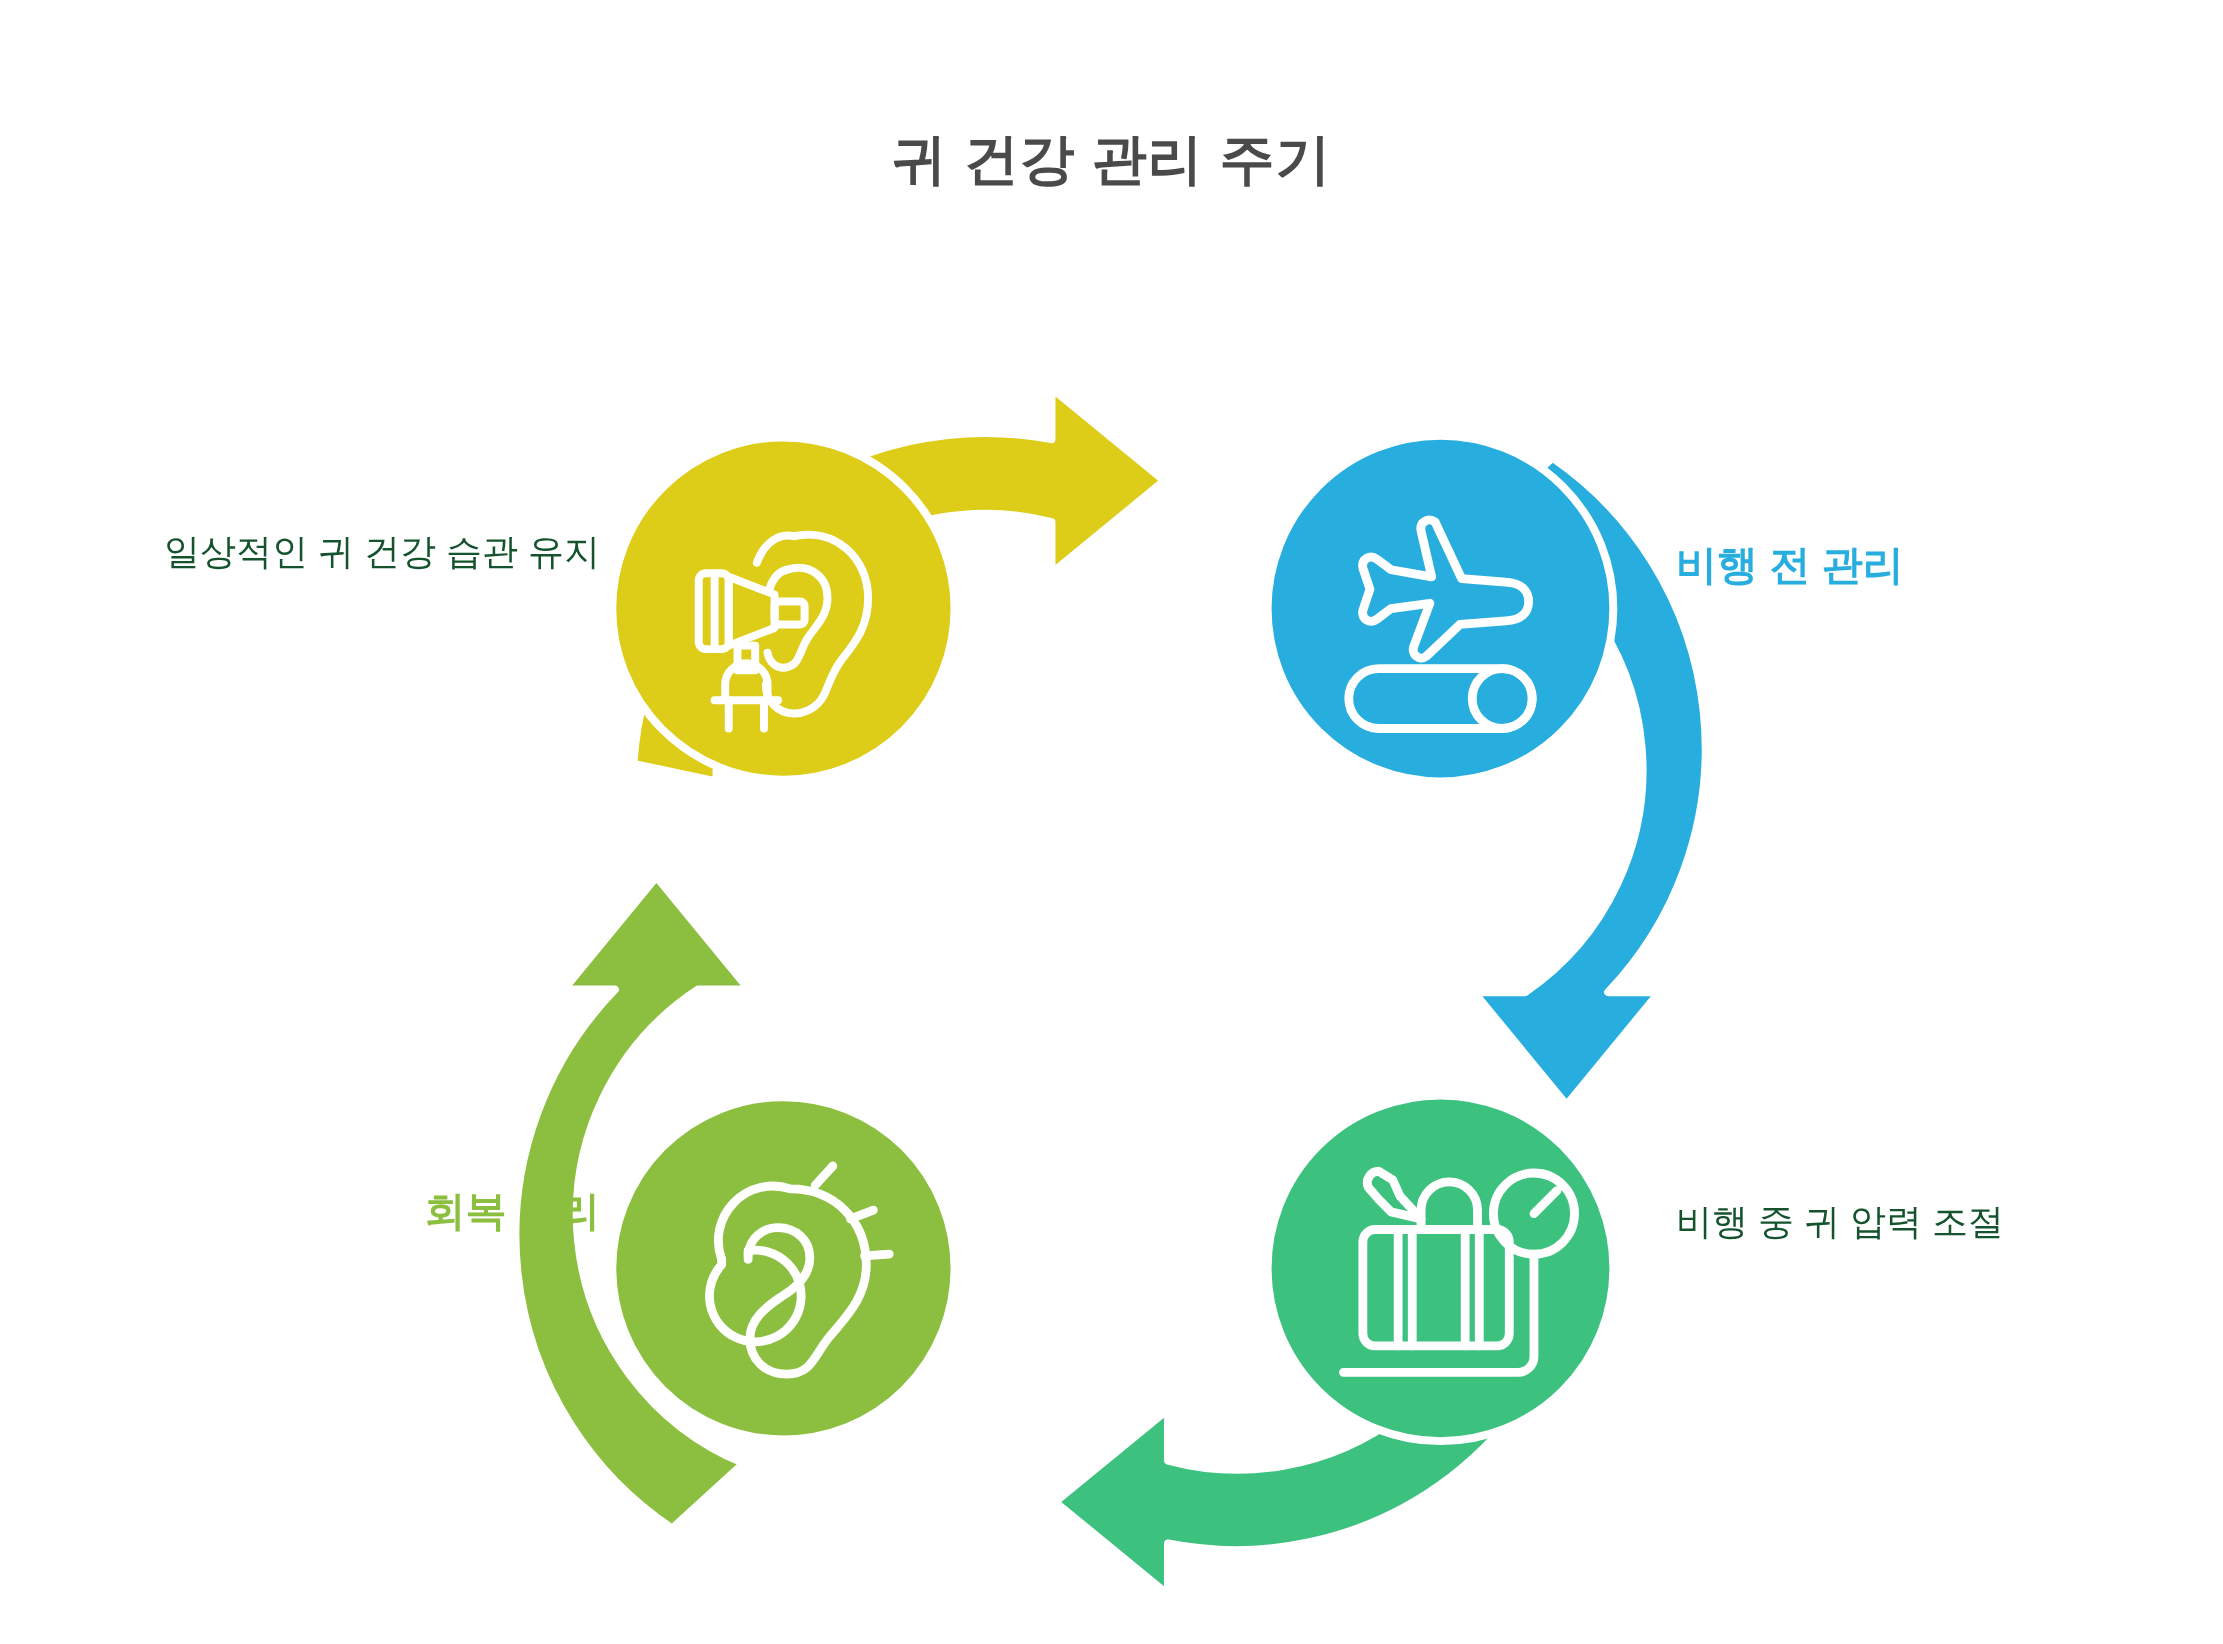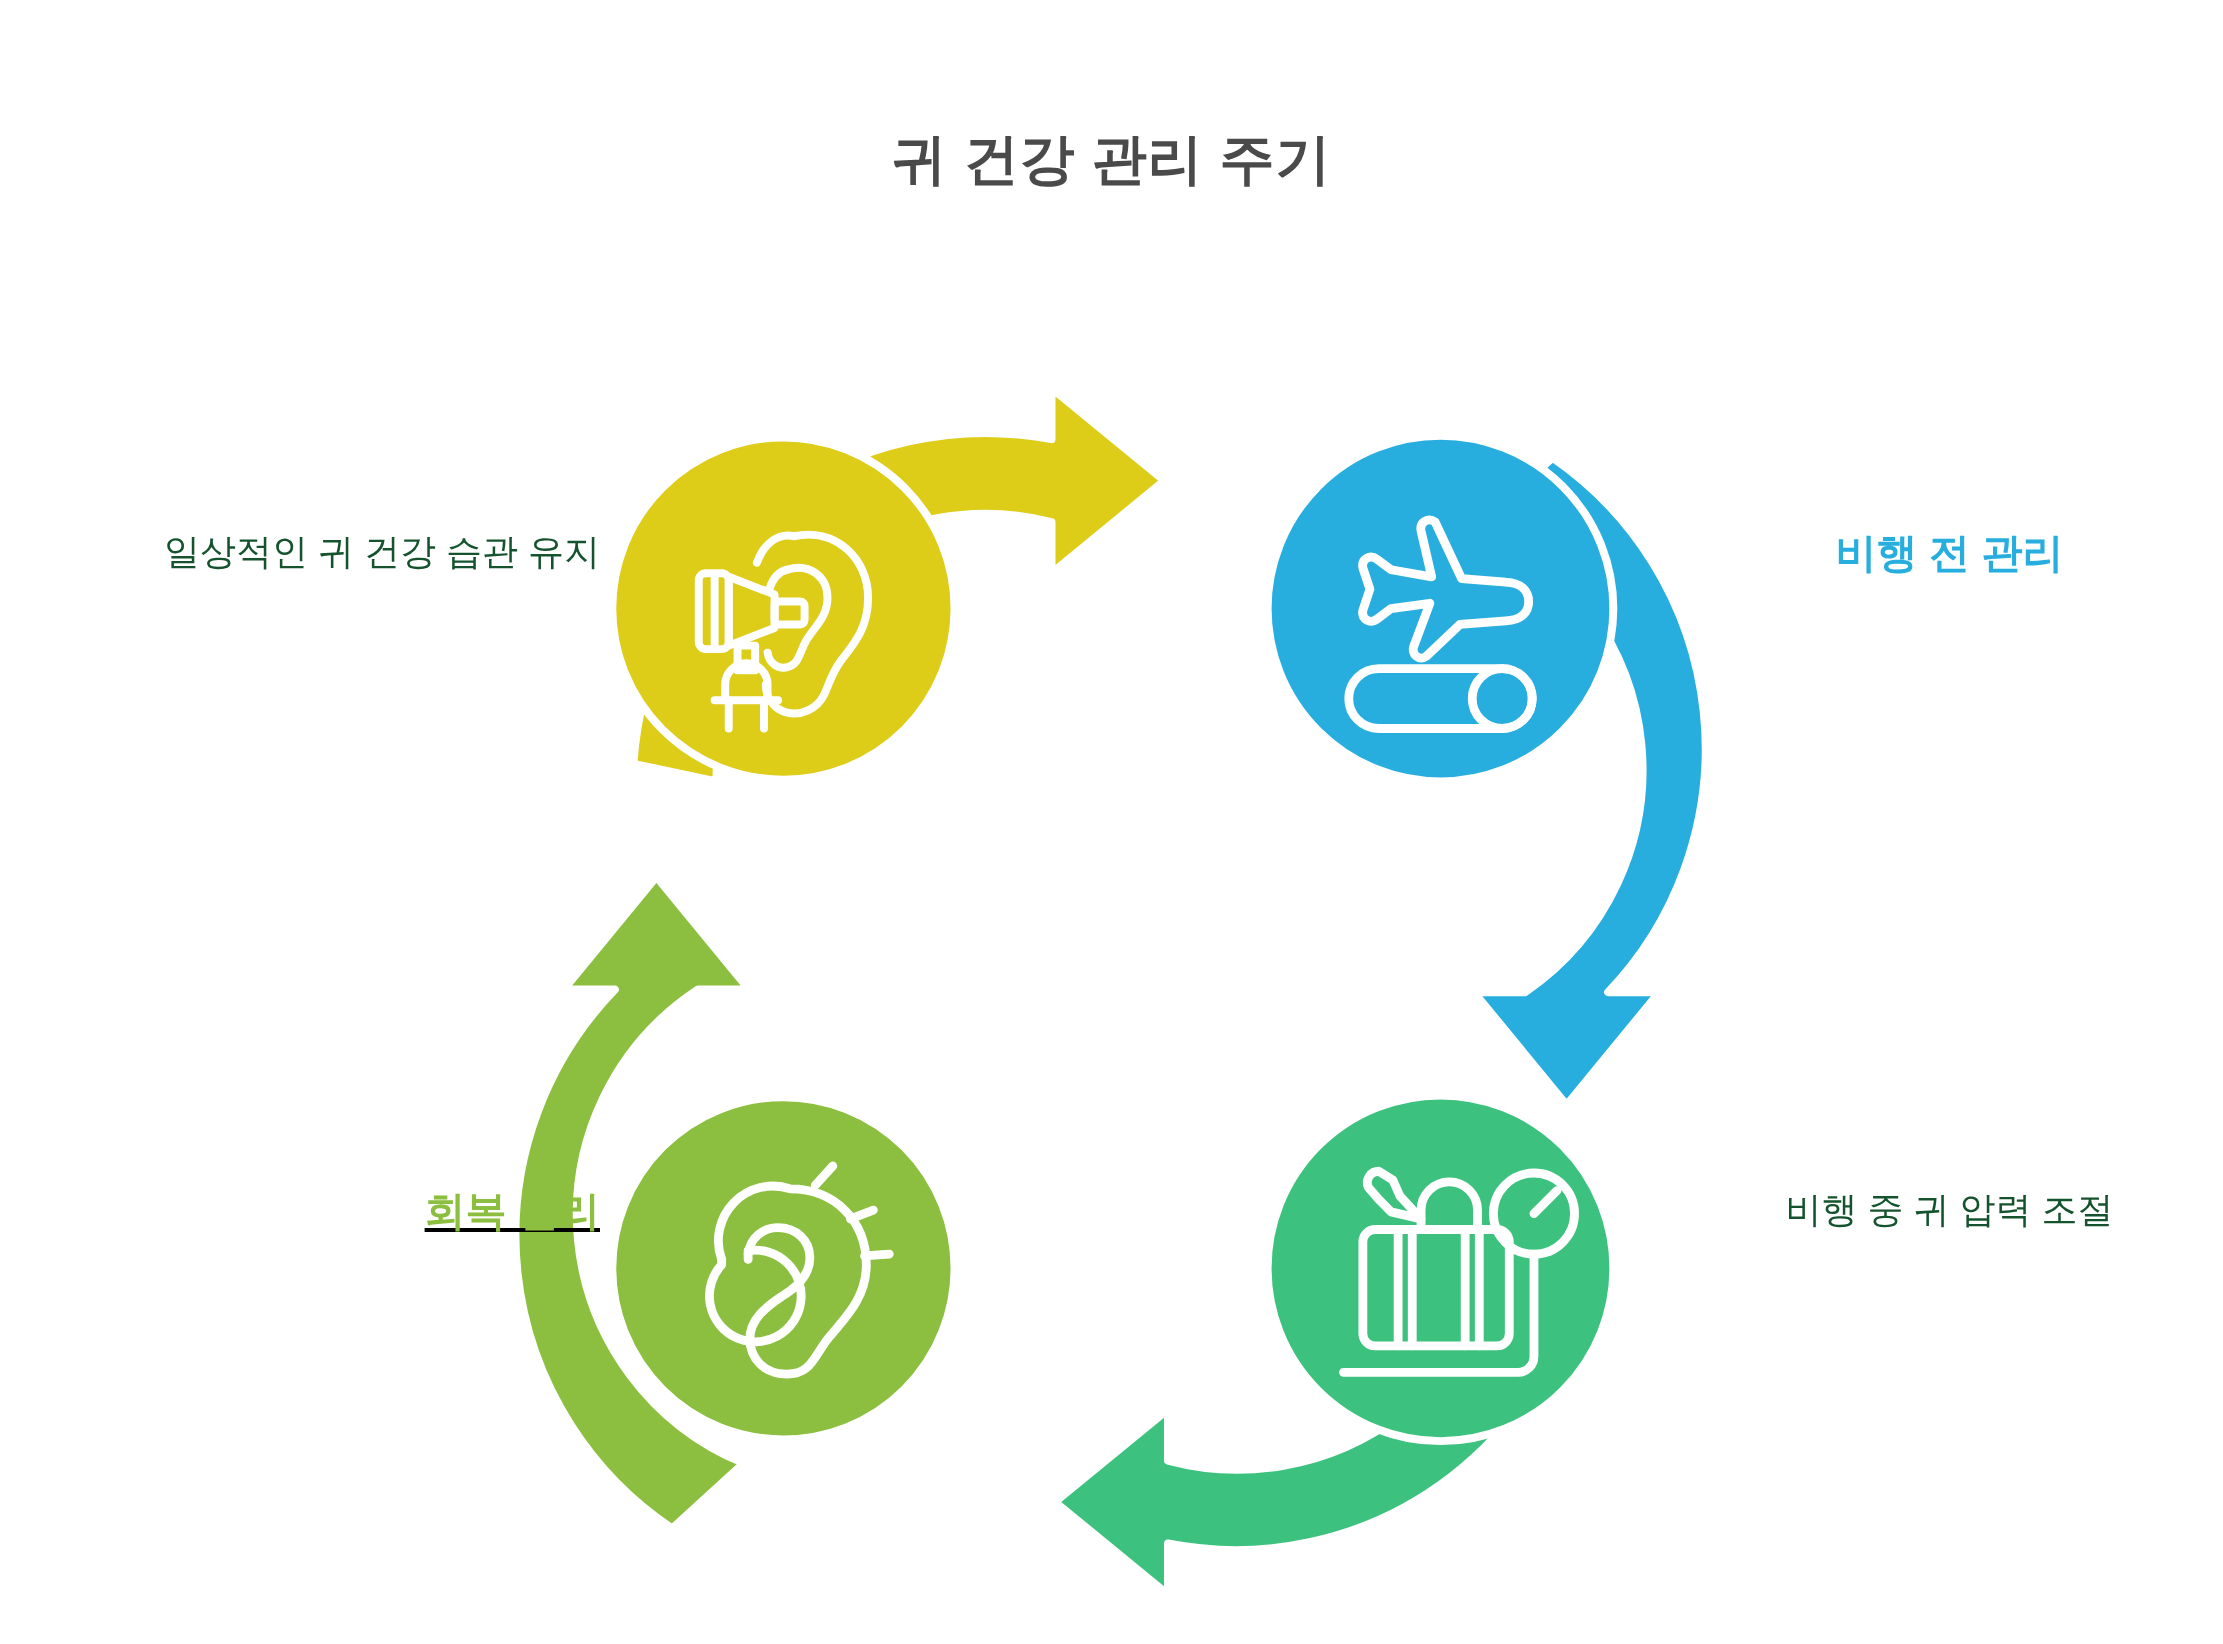--- a/index.html
+++ b/index.html
@@ -35,38 +35,38 @@
     position: absolute;
     left: 0;
     top: 0;
     width: 2223px;
     height: 1644px;
   }
   .label-block {
     position: absolute;
     width: 547px;
   }
-  .label-block.right { text-align: center; }
+  .label-block.right { text-align: left; margin-top: 12px; }
   .label-block.left  { text-align: right; }
   .label-title {
     font-size: 41px;
     font-weight: bold;
     line-height: 1.2;
     margin: 0 0 30px 0;
     white-space: nowrap;
   }
   .label-desc {
     font-size: 36px;
     color: #14532d;
     line-height: 1.3;
     margin: 0;
     white-space: nowrap;
   }
   .lb-tl { left: 53px;   top: 529px; }
-  .lb-bl { left: 53px;   top: 1187px; text-decoration: underline; }
+  .lb-bl { left: 53px;   top: 1187px; }
   .lb-tr { left: 1676px; top: 529px; }
   .lb-br { left: 1676px; top: 1187px; }
 </style>
 </head>
 <body>
 
 <div id="stage">
 
   <div class="page-title">귀 건강 관리 주기</div>
 

